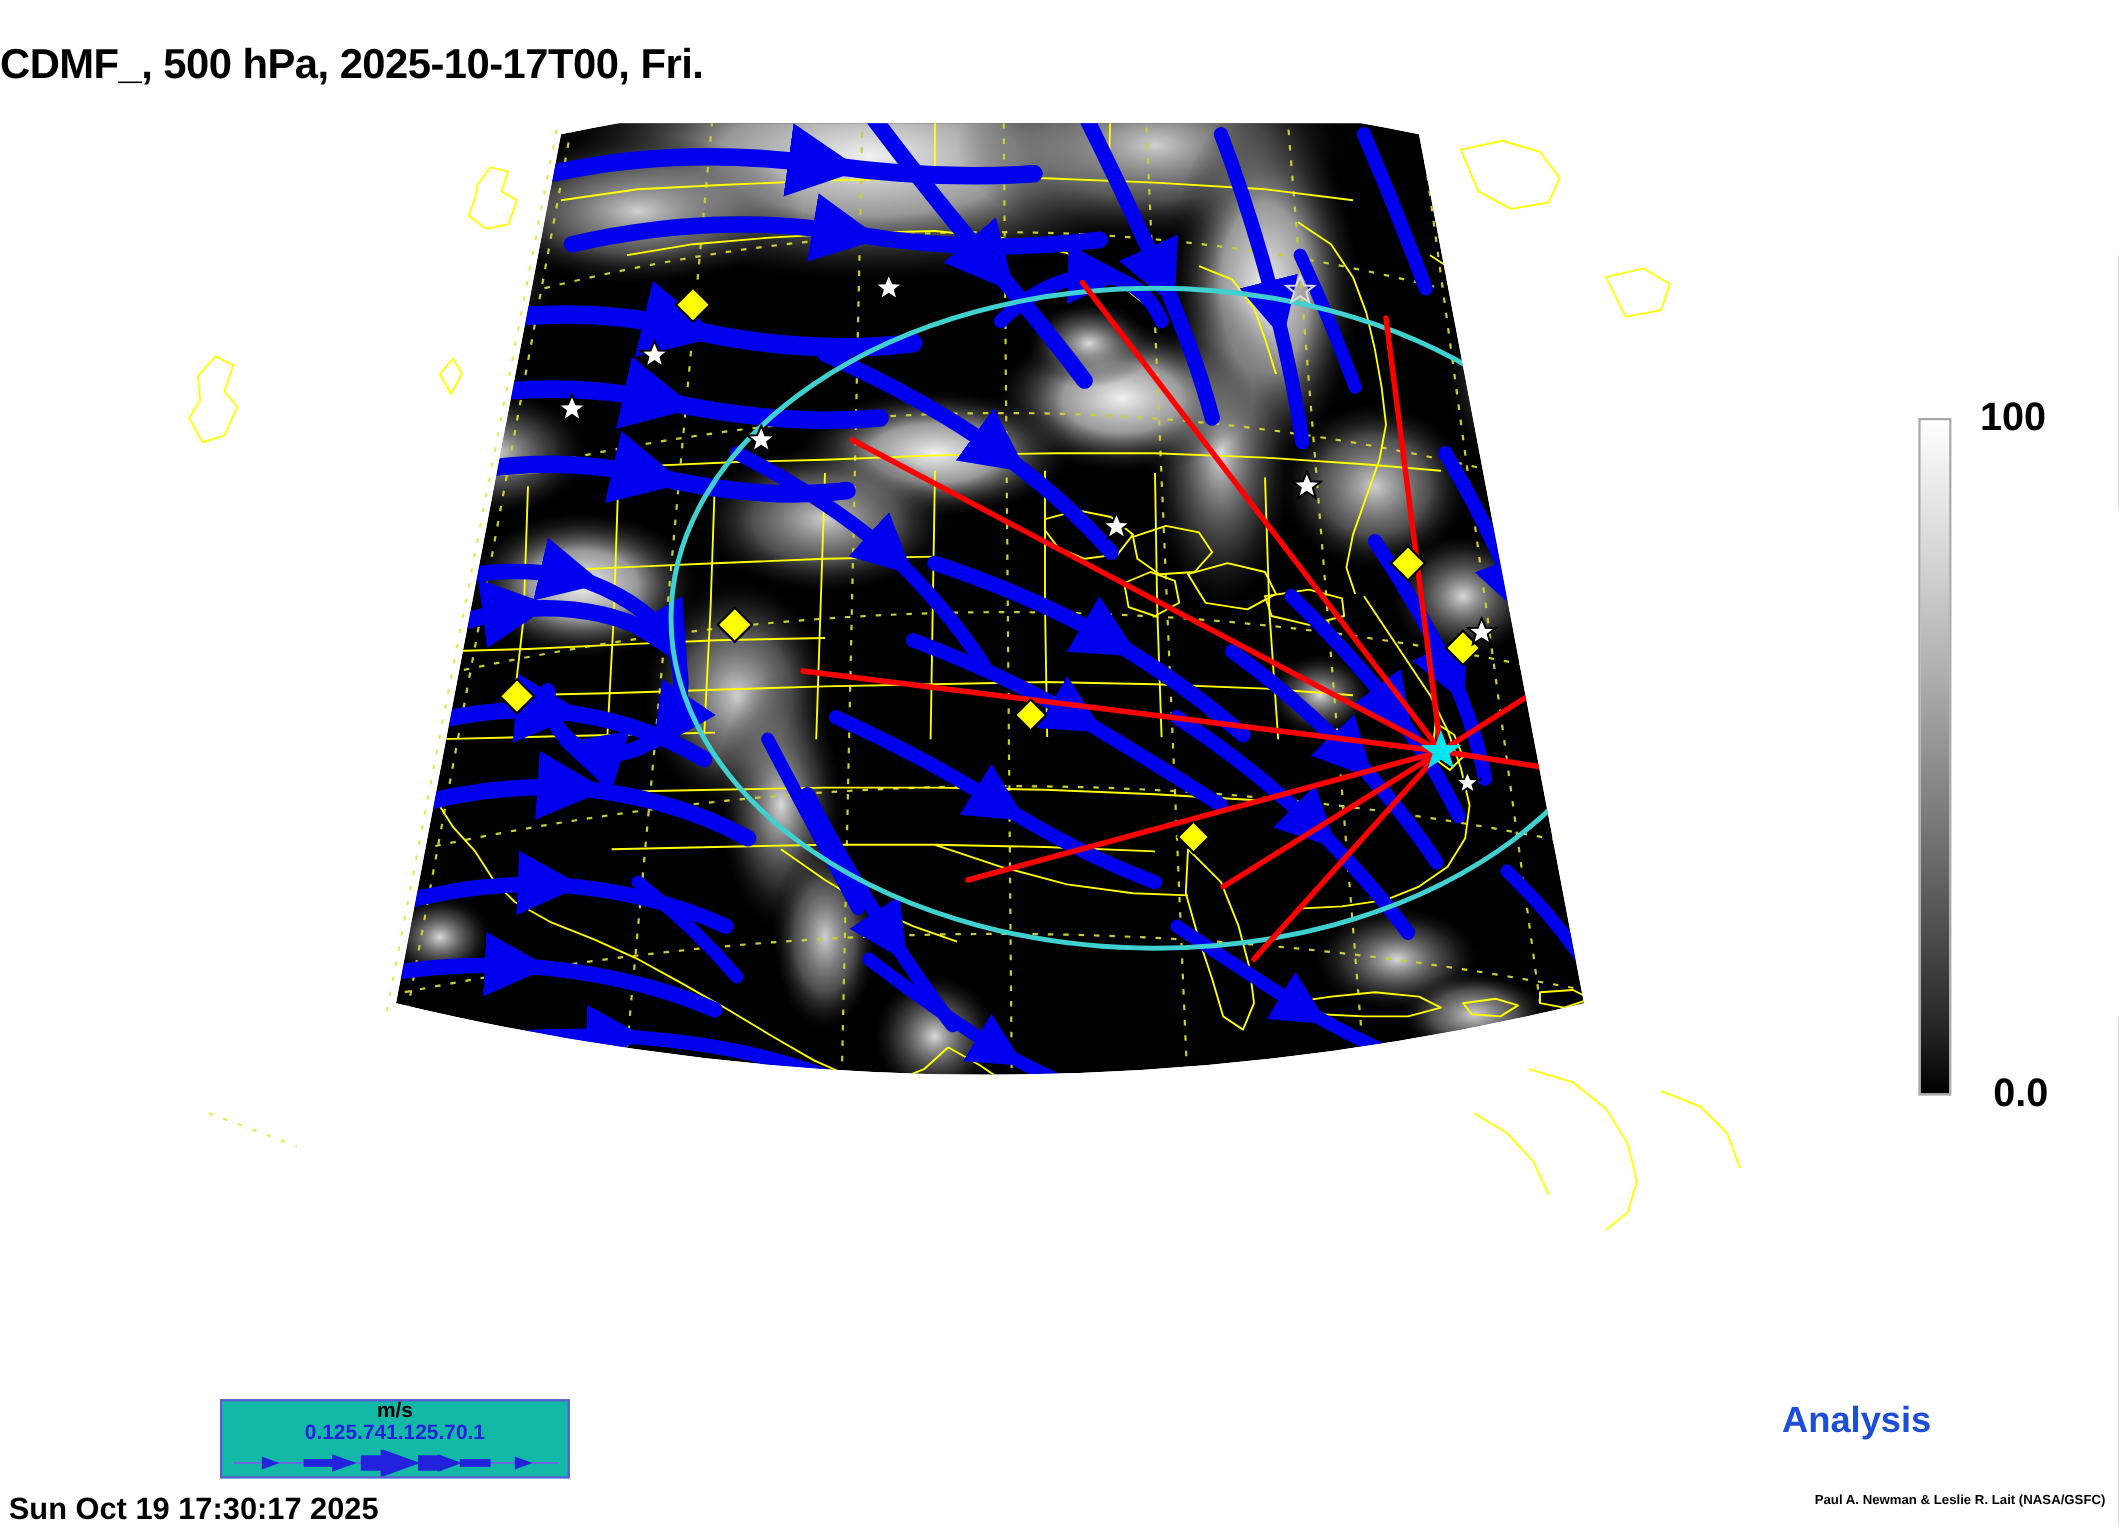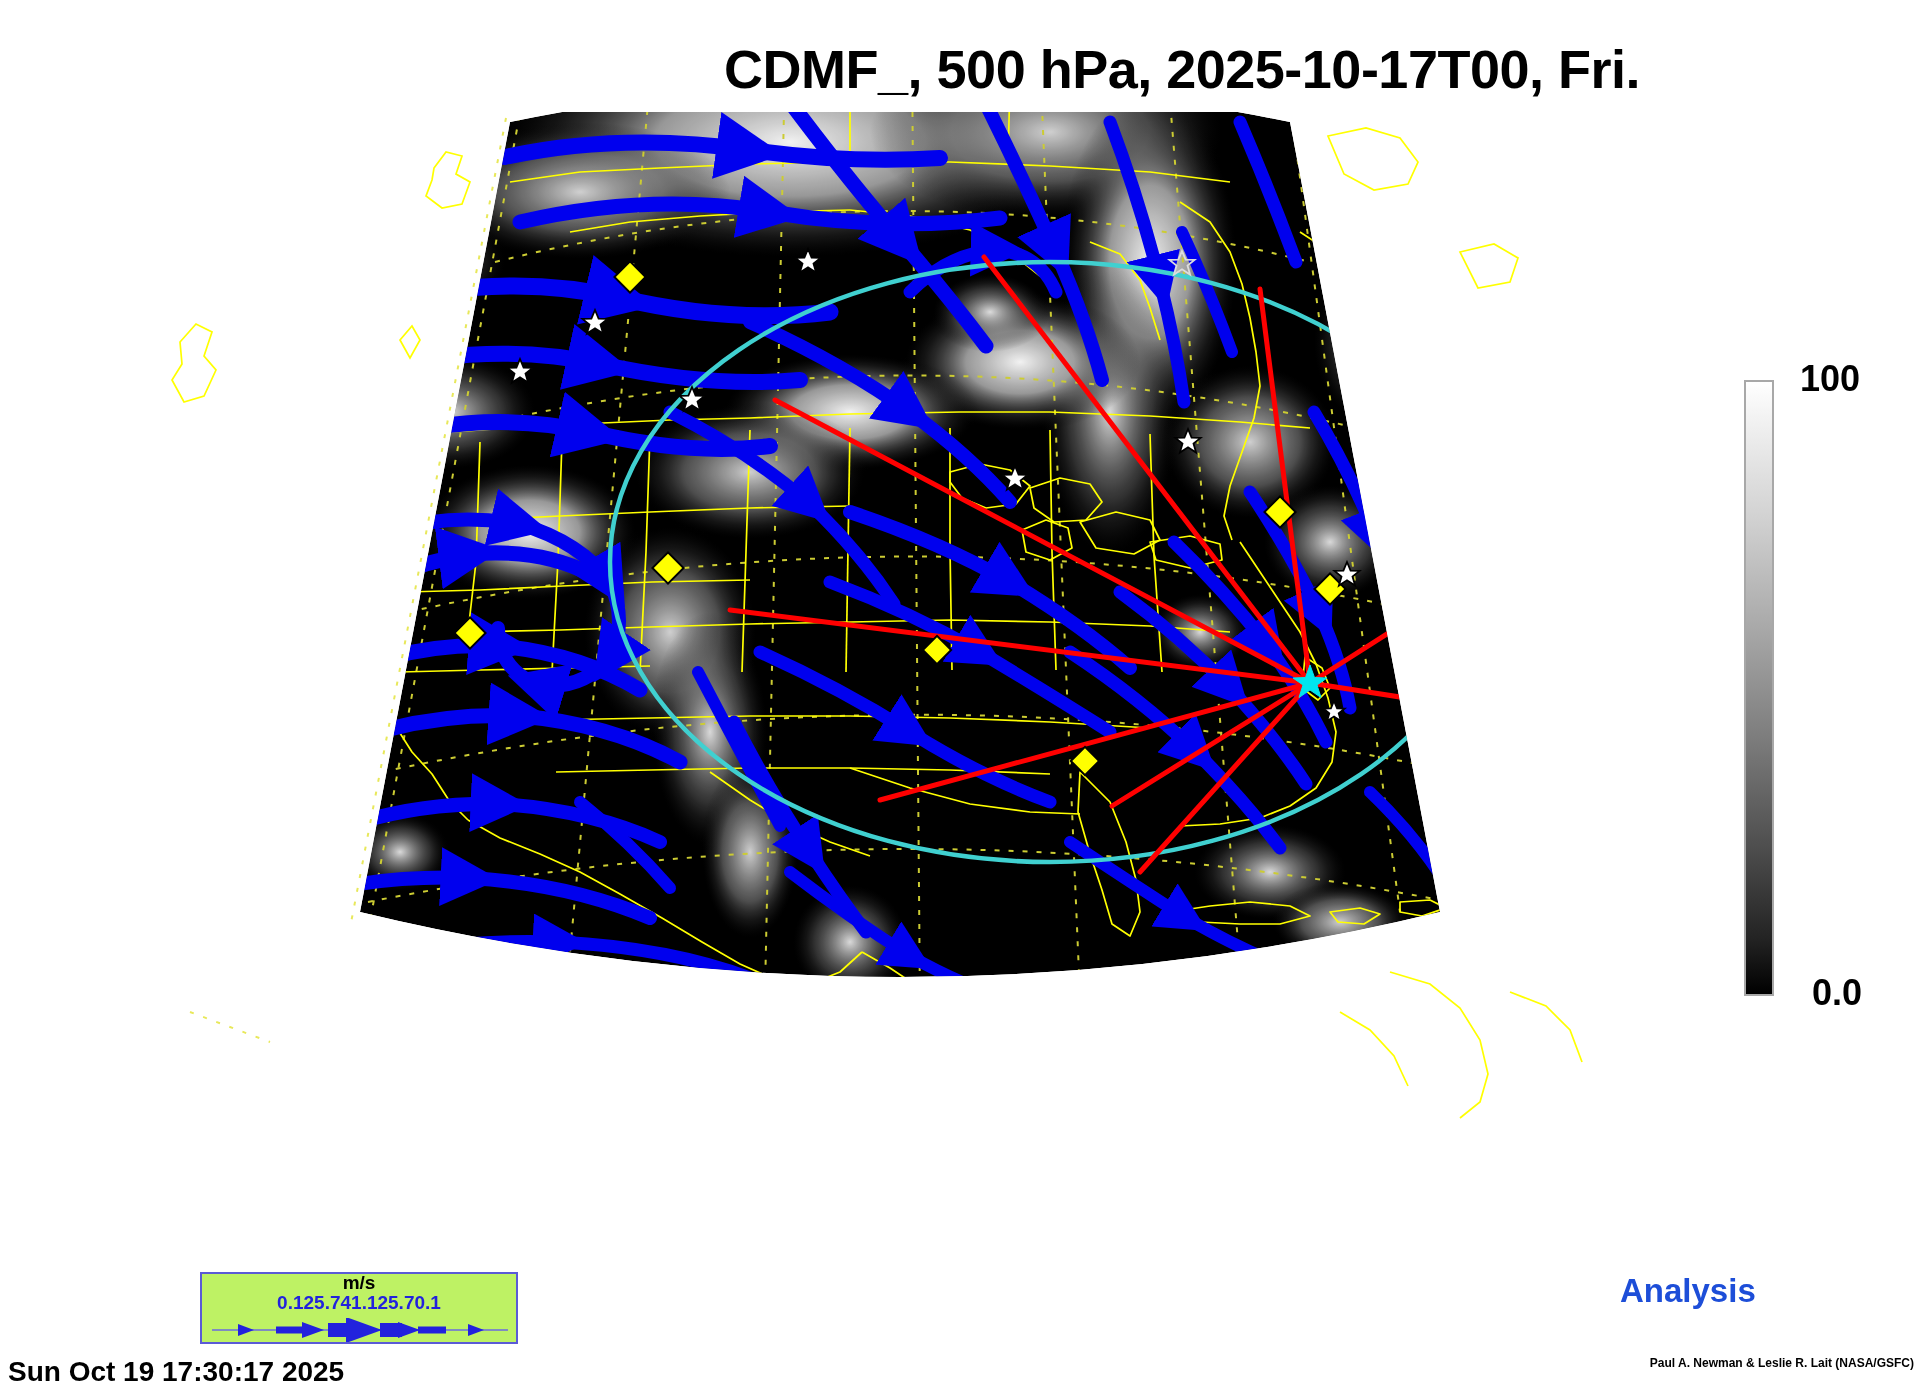--- a/index.html
+++ b/index.html
@@ -1,21 +1,21 @@
 <!DOCTYPE html>
 <html><head>
 <meta charset="utf-8">
 <style>
   html,body{margin:0;padding:0;background:#ffffff;}
   body{width:1926px;height:1394px;position:relative;overflow:hidden;
        font-family:"Liberation Sans","DejaVu Sans",sans-serif;}
 
   #page-title{
     position:absolute; left:0; top:38px; width:1640px;
-    text-align:right; font-size:54px; font-weight:bold; color:#000;
+    text-align:left; font-size:38px; font-weight:bold; color:#000;
     letter-spacing:-0.5px;
   }
 
   #map-panel{
     position:absolute; left:150px; top:112px; width:1500px; height:1010px;
   }
   #map-svg{ display:block; width:1500px; height:1010px; }
 
   
   #colorbar-group{ position:absolute; left:1744px; top:380px; }
@@ -29,21 +29,21 @@
   .cb-label{
     position:absolute; left:56px; font-size:36px; font-weight:bold; color:#000;
     white-space:nowrap;
   }
   #cb-max{ top:-22px;text-align:center; }
   #cb-min{ top:592px;margin-left:12px; }
 
   
   #wind-key{
     position:absolute; left:200px; top:1272px; width:318px; height:72px;
-    border:2px solid #5b5bd6; box-sizing:border-box; background:#bef264;
+    border:2px solid #5b5bd6; box-sizing:border-box; background:#14b8a6;
   }
   #wind-key-units{
     position:absolute; left:0; top:-2px; width:100%; text-align:center;
     font-size:19px; font-weight:bold; color:#000;
   }
   #wind-key-values{
     position:absolute; left:0; top:18px; width:100%;
     display:flex; justify-content:center; padding:0 8px;
     box-sizing:border-box;
     font-size:19px; font-weight:bold; color:#2222dd;

